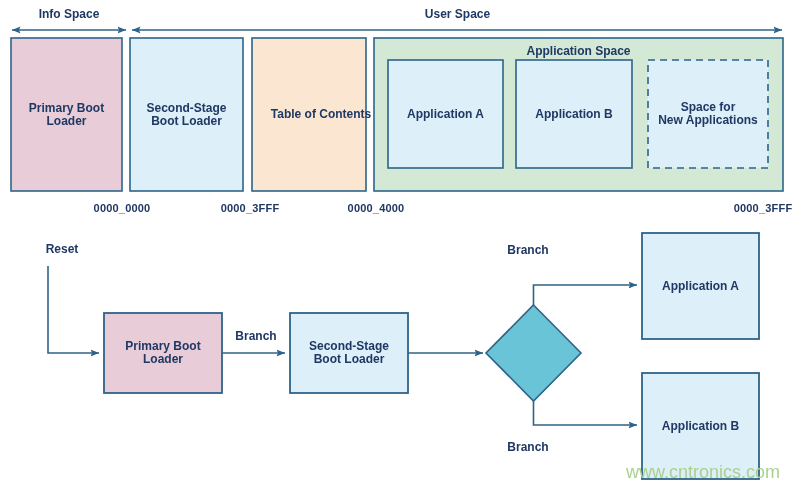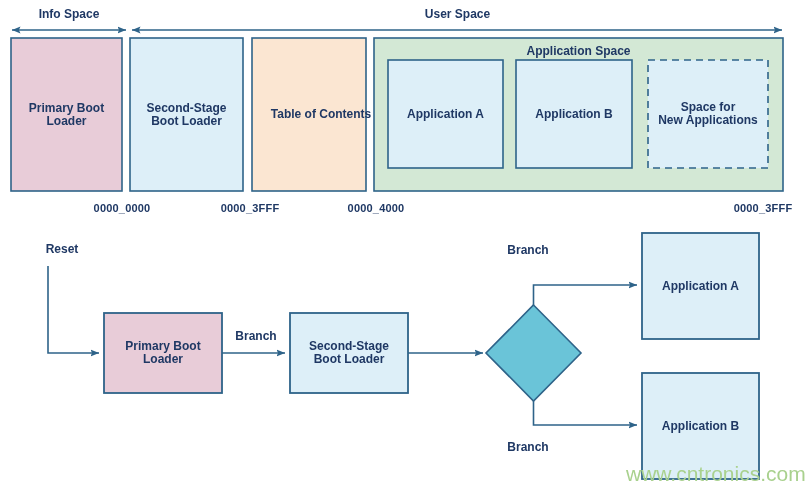--- a/index.html
+++ b/index.html
@@ -43,21 +43,21 @@
     letter-spacing: 0.2px;
   }
   .lbl.center-box {
     display: flex;
     align-items: center;
     justify-content: center;
   }
   .wm {
     position: absolute;
     font-family: "Liberation Sans", sans-serif;
-    font-size: 21px;
+    font-size: 18px;
     color: #a9d18e;
     letter-spacing: 0px;
     font-weight: normal;
   }
 </style>
 </head>
 <body>
 
 <div id="stage">
 

